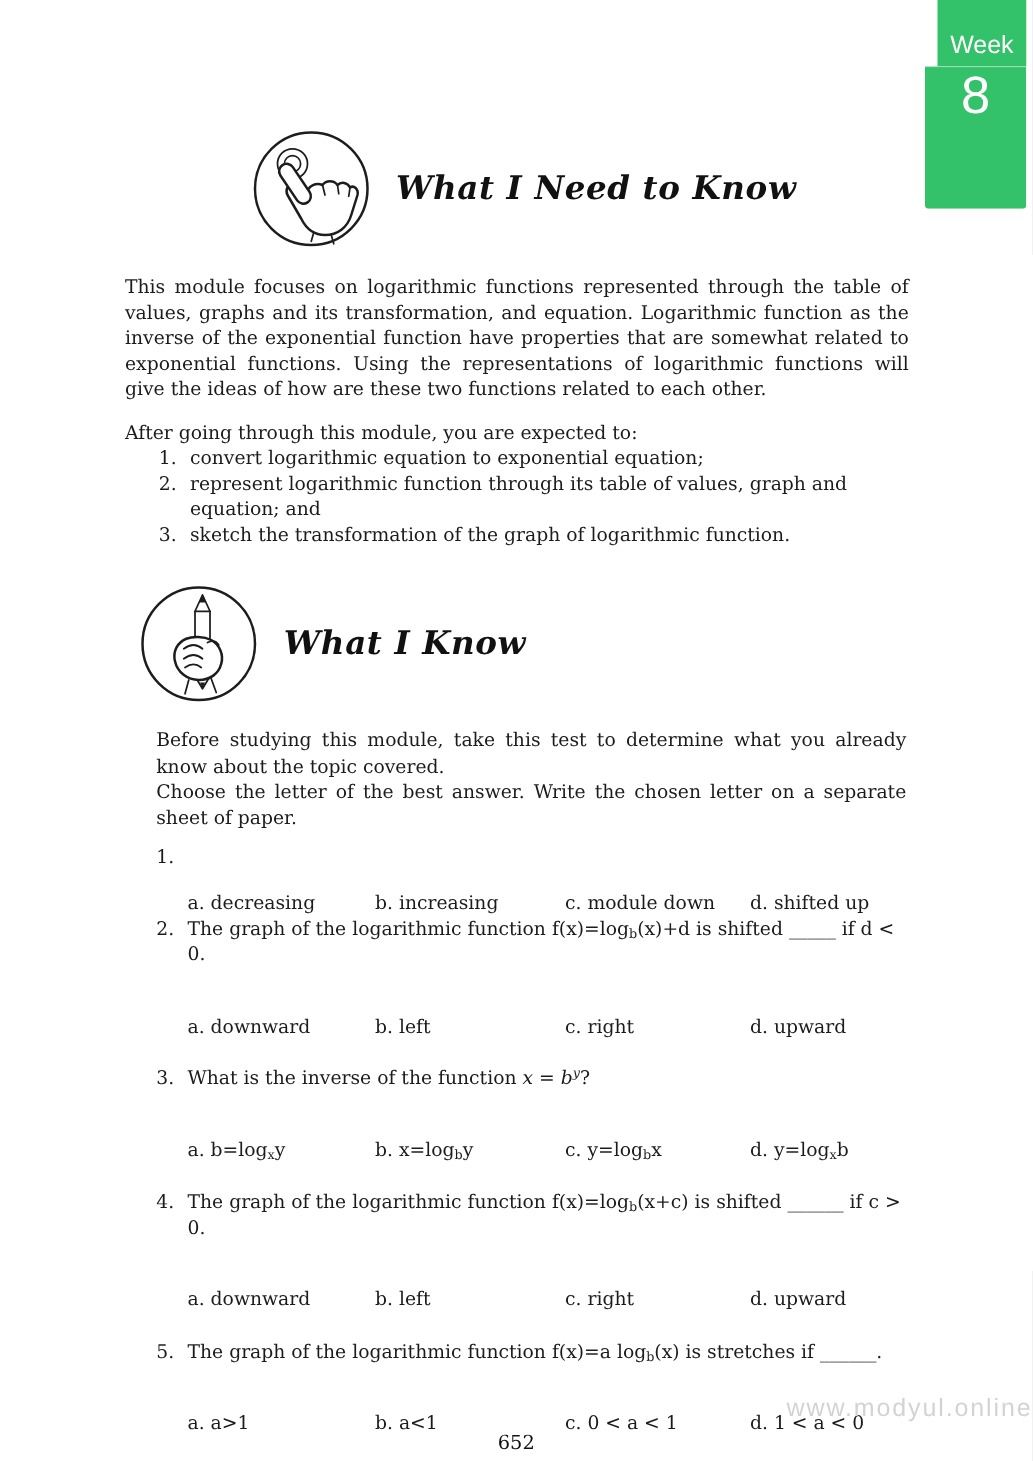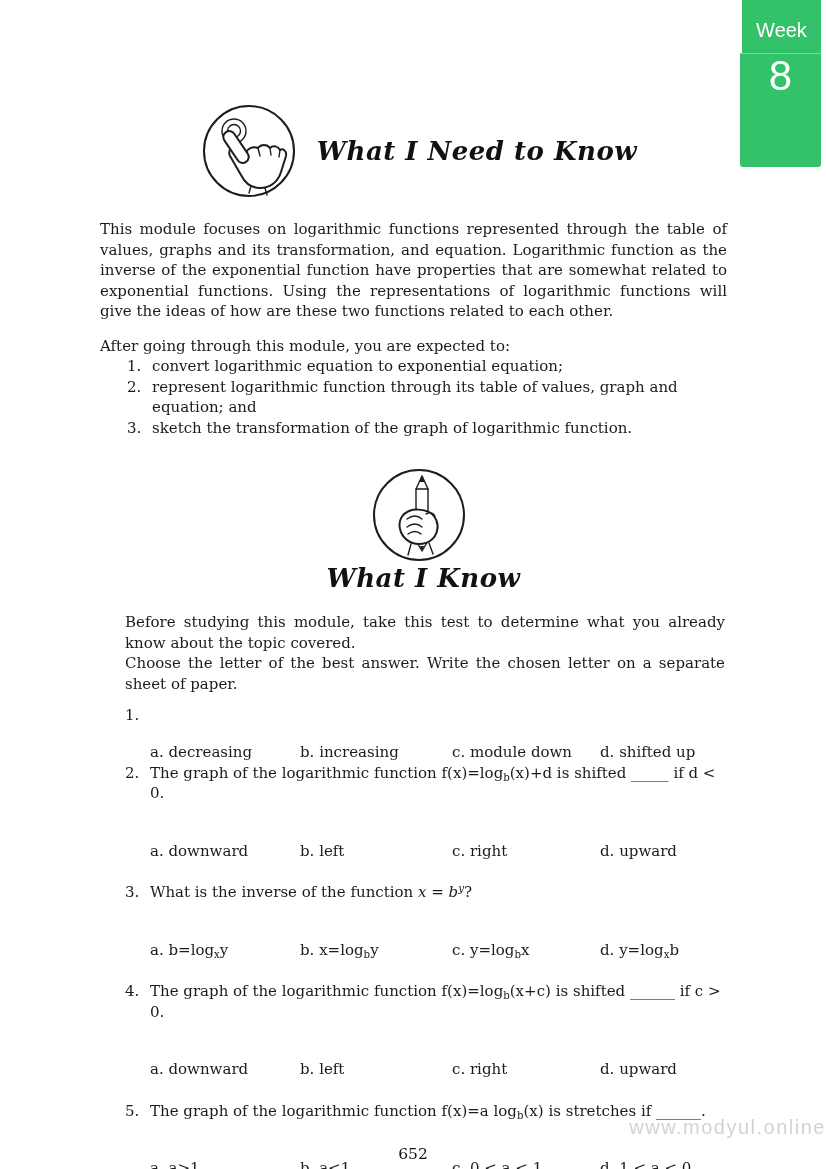--- a/index.html
+++ b/index.html
@@ -6,38 +6,38 @@
   .page {
     position:relative; width:826px; height:1169px; margin:0 auto;
     background:#ffffff; overflow:hidden;
     font-family:"DejaVu Serif", serif;
     font-size:15px; line-height:20.5px; color:#1b1b1b;
   }
   .content { position:absolute; left:100px; top:0; width:627px; }
 
   
   .badge-week {
-    position:absolute; top:0; right:5px; width:79px; height:53px;
+    position:absolute; top:0; right:5px; width:71px; height:53px;
     background:var(--green); color:#fff;
     font-family:"Liberation Sans", sans-serif; font-size:20px;
-    text-align:center; box-sizing:border-box; padding-top:20px;
+    text-align:center; box-sizing:border-box; padding-top:26px;
   }
   .badge-num {
     position:absolute; top:53px; right:5px; width:81px; height:114px;
     background:var(--green); color:#fff;
     font-family:"Liberation Sans", sans-serif; font-size:42px;
     text-align:center; box-sizing:border-box; padding-top:12px;
     border-radius:0 0 3px 3px;
     border-top:1px solid rgba(255,255,255,0.35);
   }
 
   
   .icon-row { display:flex; align-items:center; }
   .icon-row.first  { margin-top:103px;justify-content:center; }
-  .icon-row.second { margin-top:29px;flex-direction:column; }
+  .icon-row.second { margin-top:29px; }
   .icon-wrap { width:96px; height:96px; margin-left:11px; flex:0 0 auto; }
   .icon-wrap svg { width:96px; height:96px; display:block; }
   .section-heading {
     margin:0 0 0 20px;
     font-family:"DejaVu Serif", serif;
     font-size:26px; line-height:30px;
     font-weight:bold; font-style:italic; letter-spacing:0.5px; color:#111;
   }
 
   .para { margin-top:20px; text-align:justify; }

